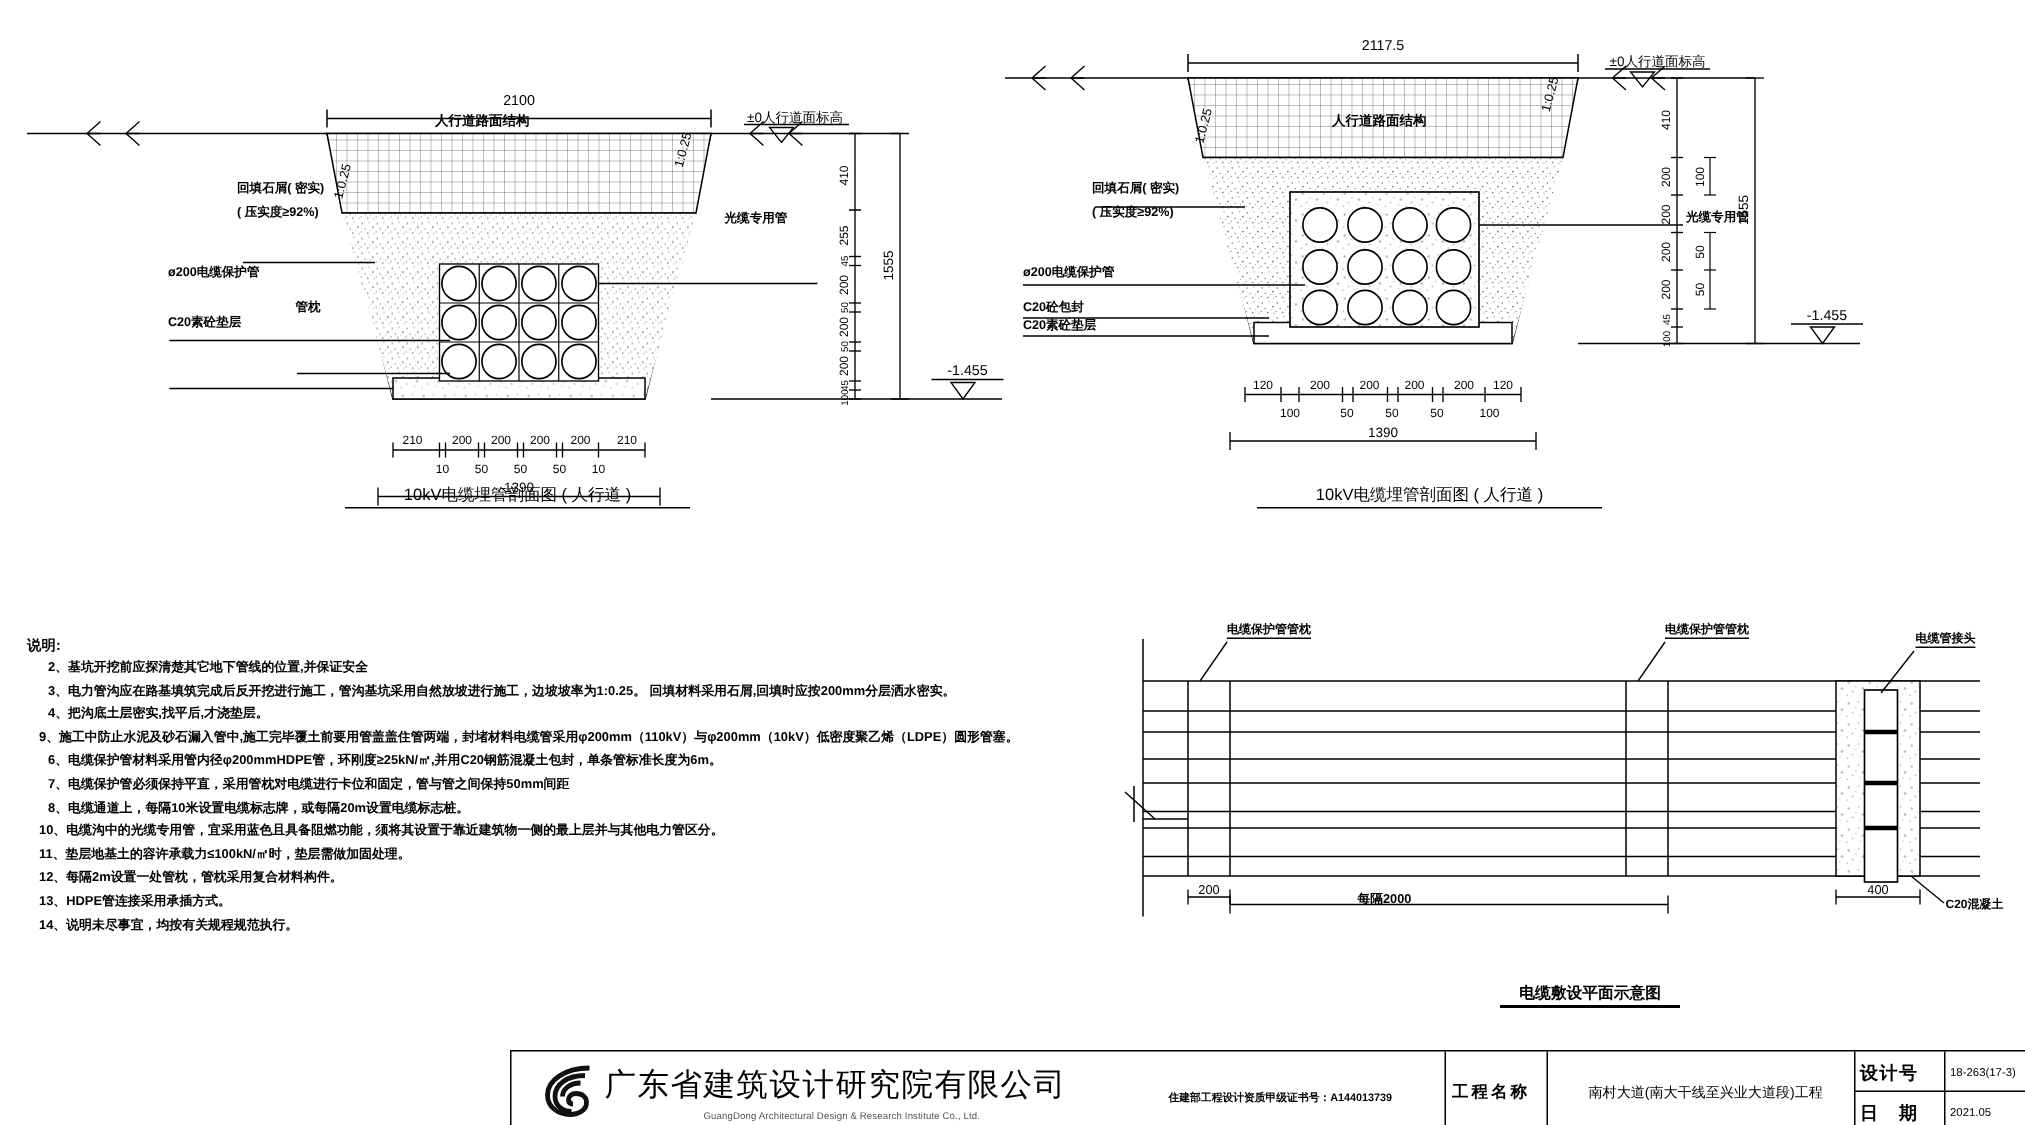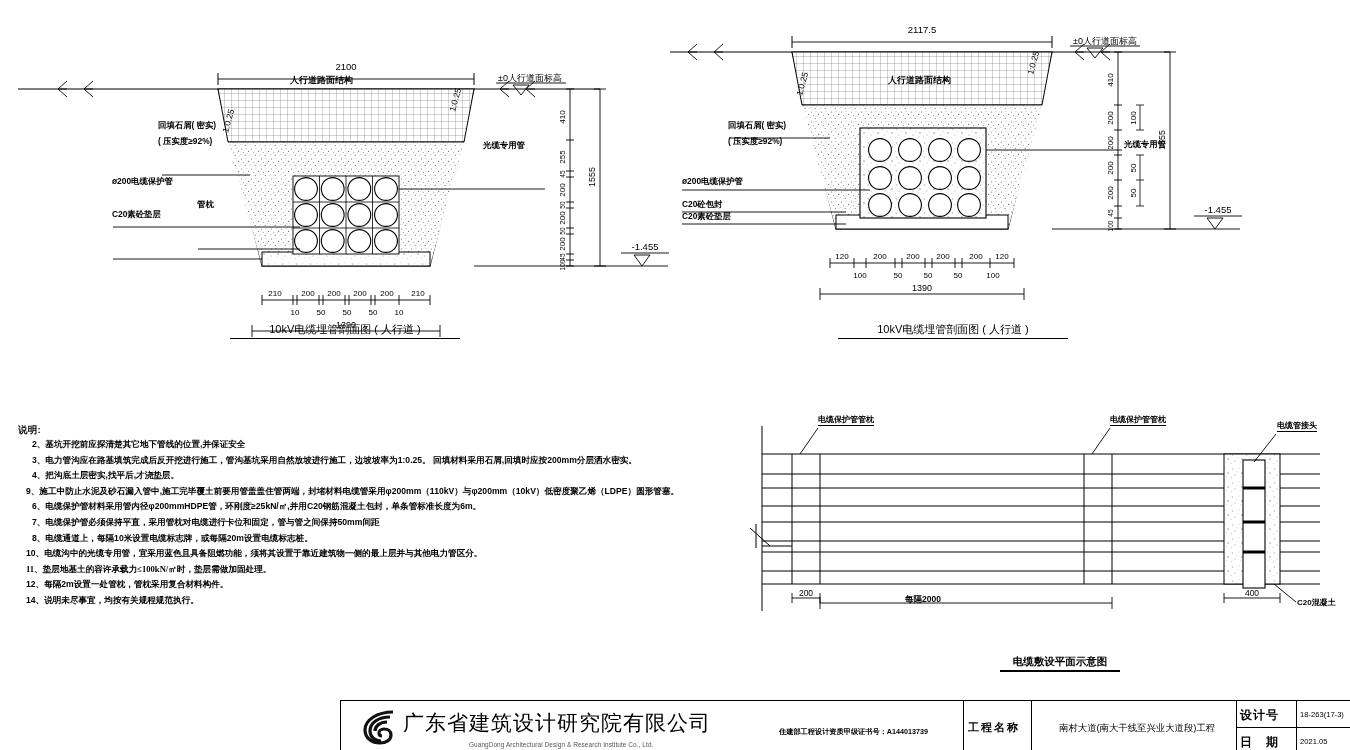--- a/index.html
+++ b/index.html
@@ -484,22 +484,23 @@
   <div class="nhead">说明:</div>
   <ol>
     <li>2、基坑开挖前应探清楚其它地下管线的位置,并保证安全</li>
     <li>3、电力管沟应在路基填筑完成后反开挖进行施工，管沟基坑采用自然放坡进行施工，边坡坡率为1:0.25。 回填材料采用石屑,回填时应按200mm分层洒水密实。</li>
     <li>4、把沟底土层密实,找平后,才浇垫层。</li>
     <li style="padding-left:8px;">9、施工中防止水泥及砂石漏入管中,施工完毕覆土前要用管盖盖住管两端，封堵材料电缆管采用φ200mm（110kV）与φ200mm（10kV）低密度聚乙烯（LDPE）圆形管塞。</li>
     <li>6、电缆保护管材料采用管内径φ200mmHDPE管，环刚度≥25kN/㎡,并用C20钢筋混凝土包封，单条管标准长度为6m。</li>
     <li>7、电缆保护管必须保持平直，采用管枕对电缆进行卡位和固定，管与管之间保持50mm间距</li>
     <li>8、电缆通道上，每隔10米设置电缆标志牌，或每隔20m设置电缆标志桩。</li>
     <li style="padding-left:8px;">10、电缆沟中的光缆专用管，宜采用蓝色且具备阻燃功能，须将其设置于靠近建筑物一侧的最上层并与其他电力管区分。</li>
-    <li style="padding-left:8px;font-family:Liberation Serif, serif;">11、垫层地基土的容许承载力≤100kN/㎡时，垫层需做加固处理。</li>
+    <li style="padding-left:8px;">11、垫层地基土的容许承载力≤100kN/㎡时，垫层需做加固处理。</li>
     <li style="padding-left:8px;">12、每隔2m设置一处管枕，管枕采用复合材料构件。</li>
+    <li style="padding-left:8px;">13、HDPE管连接采用承插方式。</li>
     <li style="padding-left:8px;">14、说明未尽事宜，均按有关规程规范执行。</li>
   </ol>
 </div>
 
 <div class="abs" id="titleblock">
 
   <div class="tbcell" style="left:18px;top:6px;width:40px;height:40px;">
     <svg width="40" height="40" viewBox="0 0 40 40">
       <path d="M34 5 C18 5 6 13 6 23 C6 31 13 36 21 36 C27 36 32 33 32 28 C32 24 29 22 25 22 C22 22 20 24 20 26 C20 28 21 29 23 29" fill="none" stroke="#111" stroke-width="3.2"></path>
       <path d="M31 10 C19 10 11 16 11 24 C11 30 16 34 22 34" fill="none" stroke="#111" stroke-width="3.2"></path>

